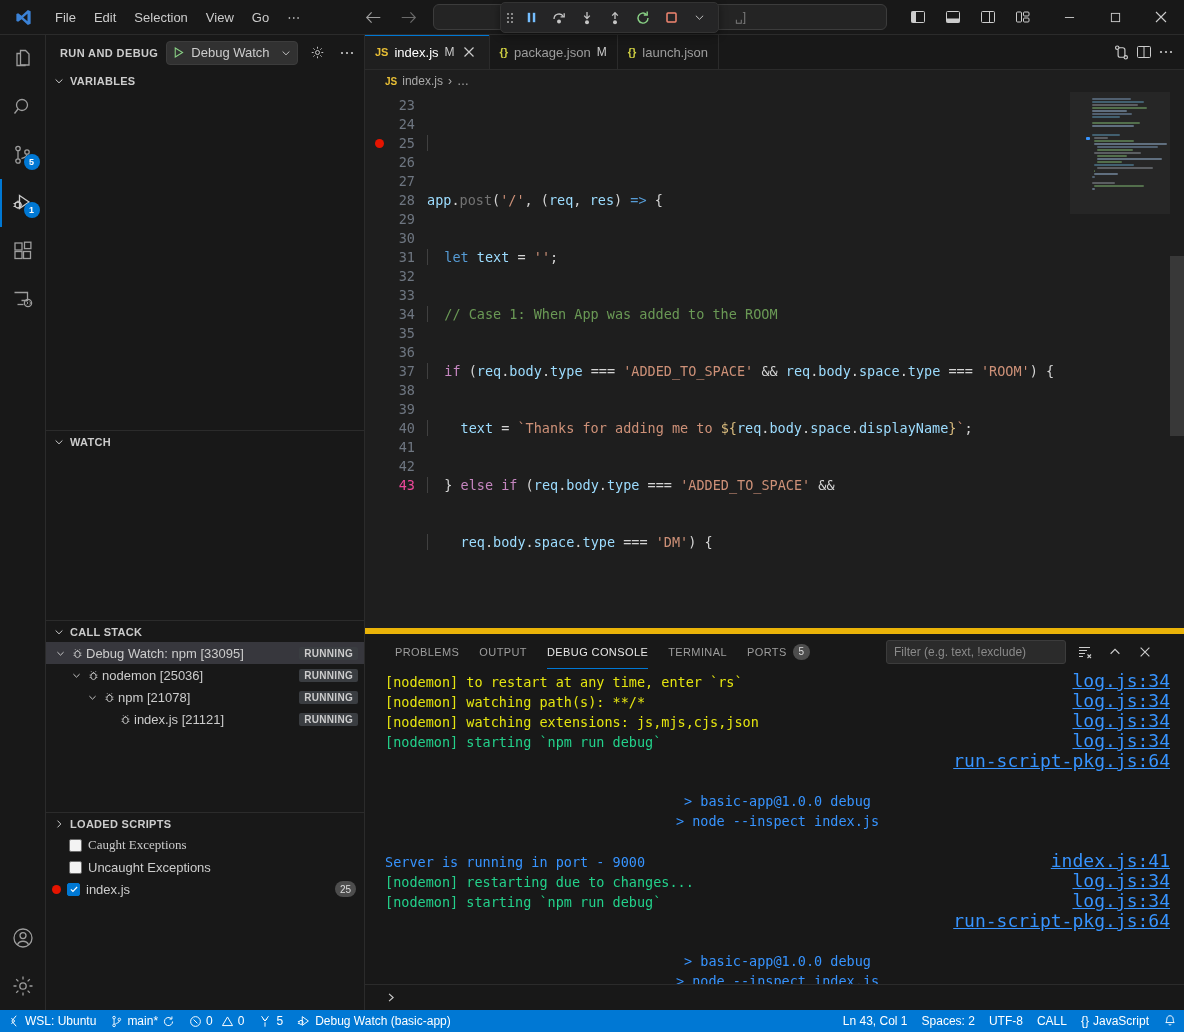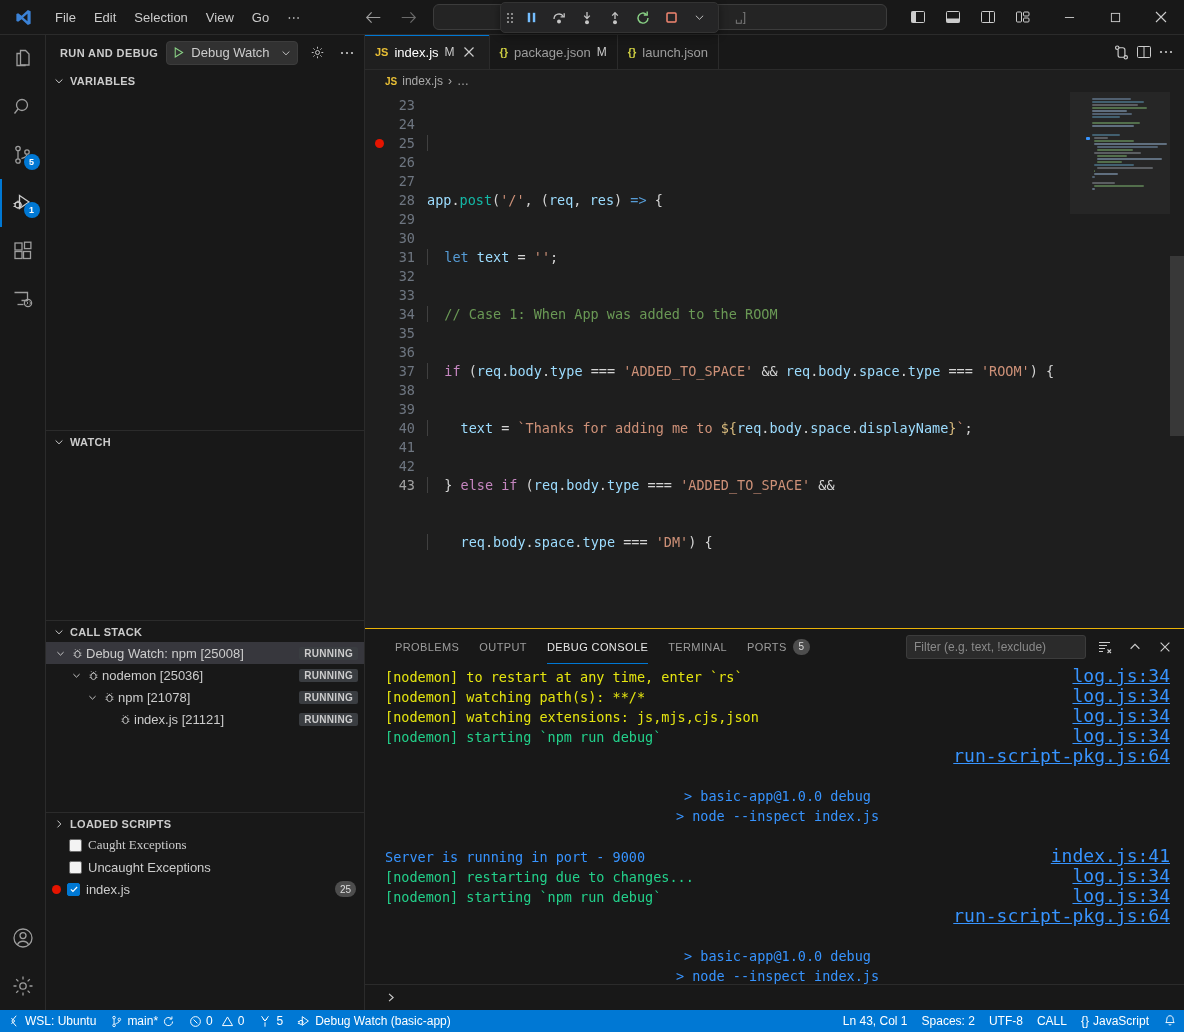--- a/index.html
+++ b/index.html
@@ -123,57 +123,57 @@
   .tab .dirty { color: #cccccc; font-size: 12px; }
   .tab .closex { margin-left: 2px; width: 16px; text-align: center; }
   .tabbar-actions { margin-left: auto; display: flex; align-items: center; gap: 6px; padding-right: 10px; }
 
   .breadcrumb { height: 22px; display: flex; align-items: center; gap: 5px; padding-left: 20px; font-size: 12px; color: #a9a9a9; flex: none; }
   .breadcrumb .ficon { color: #e8bf35; font-size: 10px; font-weight: 700; }
 
   .code-wrap { flex: 1; display: flex; position: relative; min-height: 0; overflow: hidden; }
   .gutter { width: 62px; flex: none; padding-top: 4px; text-align: right; font-family: "DejaVu Sans Mono", monospace; font-size: 13.5px; color: #6e7681; position: relative; }
   .gln { height: 19px; line-height: 19px; padding-right: 12px; position: relative; }
-  .gln.cur { color: #a3a3a3; }
+  .gln.cur { color: #ec4899; }
   .gln .gbp { position: absolute; left: 10px; top: 5px; width: 9px; height: 9px; border-radius: 50%; background: #e51400; }
   .code {
     flex: 1; padding-top: 4px; font-family: "DejaVu Sans Mono", monospace; font-size: 13.5px;
     line-height: 19px; white-space: pre; color: #cccccc; position: relative; overflow: hidden;
   }
   .cl { height: 19px; }
   .indent { border-left: 1px solid #404040; }
   .k   { color: #569cd6; }  
   .kw2 { color: #c586c0; }  
-  .fn  { color: #14b8a6; }
+  .fn  { color: #737373; }
   .var { color: #9cdcfe; }
   .str { color: #ce9178; }
   .cmt { color: #6a9955; }
   .op  { color: #d4d4d4; }
   .tpl { color: #ce9178; }
   .tplx{ color: #d7ba7d; }
 
   .minimap { width: 100px; flex: none; background: #1e1e1e; padding: 6px 4px 0 4px; position: relative; }
   .mm-line { height: 2px; margin-bottom: 1px; border-radius: 1px; }
   .mm-marker { position: absolute; left: 2px; width: 4px; height: 3px; background: #3794ff; border-radius: 1px; }
   .scrollbar-v { position: absolute; right: 0; top: 0; width: 14px; height: 100%; }
   .scroll-thumb { position: absolute; right: 0; width: 14px; background: #4f4f4f; opacity: .55; border-radius: 0; }
   .mm-slider { position: absolute; right: 14px; top: 0; width: 100px; background: rgba(255,255,255,.04); }
 
   
-  .panel { height: 382px; background: #181818; border-top: 1px solid #eab308; display: flex; flex-direction: column; flex: none; }
+  .panel { height: 382px; background: #181818; border-top: 6px solid #eab308; display: flex; flex-direction: column; flex: none; }
   .panel-tabs { height: 35px; display: flex; align-items: center; padding-left: 20px; gap: 0; flex: none; }
   .ptab {
     height: 35px; display: flex; align-items: center; gap: 6px; padding: 0 10px; font-size: 11px;
     letter-spacing: .4px; color: #9d9d9d; text-transform: uppercase; position: relative;
   }
   .ptab.active { color: #e7e7e7; }
   .ptab.active::after { content: ''; position: absolute; left: 10px; right: 10px; bottom: 0; height: 1px; background: #0078d4; }
   .ptab .pbadge { background: #4d4d4d; color: #ddd; font-size: 10px; border-radius: 9px; min-width: 17px; height: 16px;
                   display: flex; align-items: center; justify-content: center; padding: 0 4px; text-transform: none; letter-spacing: 0; }
-  .panel-actions { margin-left: auto; display: flex; align-items: center; gap: 8px; padding-right: 8px; }
+  .panel-actions { margin-left: auto; display: flex; align-items: center; gap: 8px; padding-right: 28px; }
   .filterbox {
     width: 180px; height: 24px; background: #2b2b2b; border: 1px solid #3c3c3c; border-radius: 3px;
     display: flex; align-items: center; padding: 0 7px; font-size: 12px; color: #8a8a8a;
   }
   .pa-icon { width: 22px; height: 22px; display: flex; align-items: center; justify-content: center; border-radius: 4px; color: #cccccc; }
 
   .console {
     flex: 1; overflow: hidden; font-family: "DejaVu Sans Mono", monospace; font-size: 13.5px;
     line-height: 20px; padding: 2px 0 0 0; position: relative;
   }
@@ -477,21 +477,21 @@
             <svg width="11" height="11" viewBox="0 0 16 16">
                 <path d="M3.5 6 8 10.4 12.5 6" fill="none" stroke="#cccccc" stroke-width="1.4"></path>
               </svg>
           </span>
           <span class="bug-ico">
             <svg width="13" height="13" viewBox="0 0 16 16">
                 <ellipse cx="8" cy="9" rx="3.2" ry="4" fill="none" stroke="#cccccc" stroke-width="1.1"></ellipse>
                 <path d="M8 5.2V3.6M6.2 4 5 2.8M9.8 4 11 2.8M4.8 7.5H3.2M11.2 7.5h1.6M4.8 10.5H3.2M11.2 10.5h1.6" stroke="#cccccc" stroke-width="1"></path>
               </svg>
           </span>
-          <span class="stack-label">Debug Watch: npm [25008]</span>
+          <span class="stack-label">Debug Watch: npm [33095]</span>
           <span class="run-badge">RUNNING</span>
         </div>
         <div class="stack-row" style="padding-left:22px;">
           <span class="twisty">
             <svg width="11" height="11" viewBox="0 0 16 16">
                 <path d="M3.5 6 8 10.4 12.5 6" fill="none" stroke="#cccccc" stroke-width="1.4"></path>
               </svg>
           </span>
           <span class="bug-ico">
             <svg width="13" height="13" viewBox="0 0 16 16">

